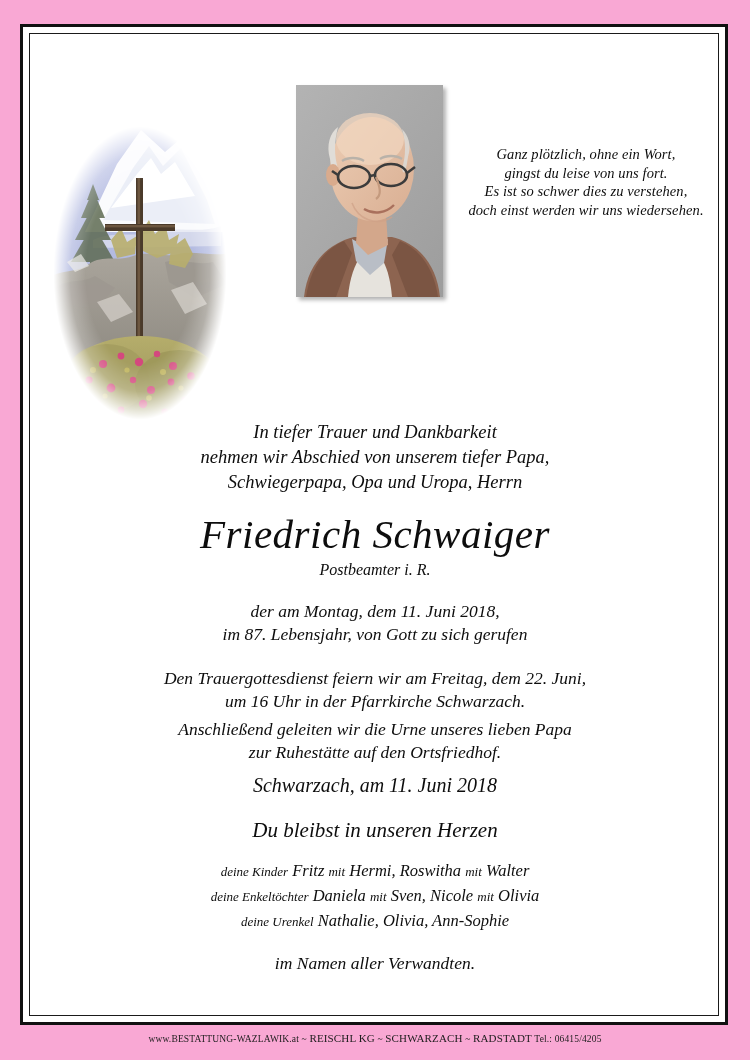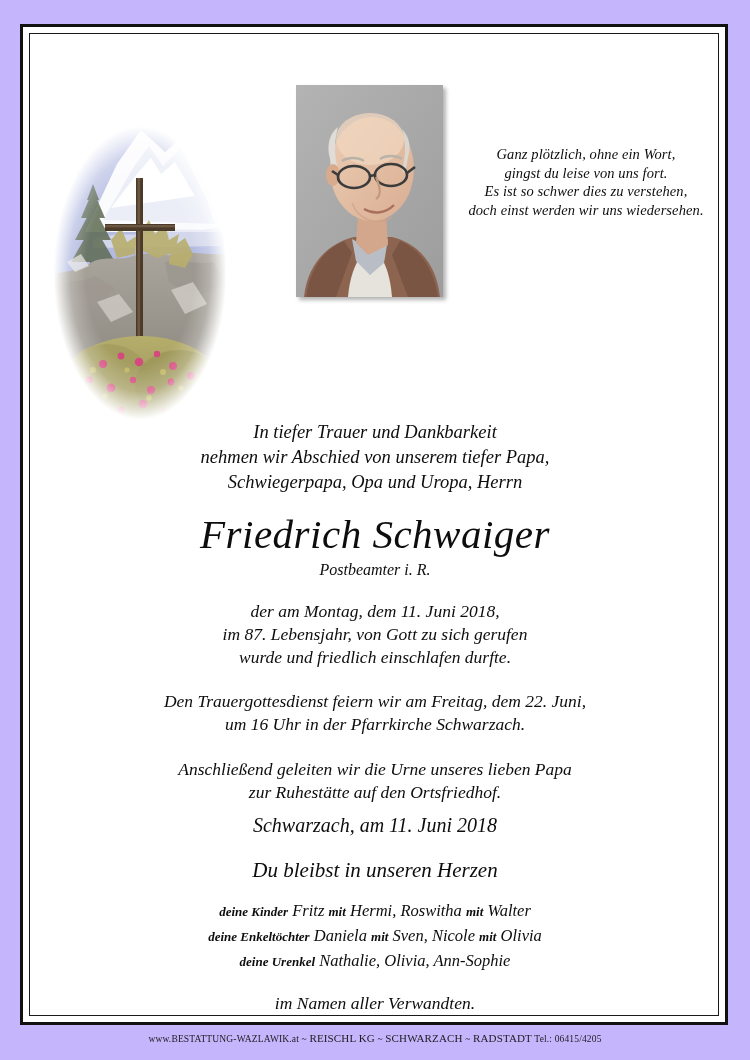--- a/index.html
+++ b/index.html
@@ -15,21 +15,21 @@
     overflow: hidden;
     font-family: "Liberation Serif", "DejaVu Serif", serif;
     color: #0d0d0d;
   }
 
   
   #page {
     position: absolute;
     left: 0; top: 0;
     width: 750px; height: 1060px;
-    background: #c4b5fd;
+    background: #f9a8d4;
   }
 
   
   #frame-outer {
     position: absolute;
     left: 20px; top: 24px;
     width: 708px; height: 1001px;
     border: 3px solid #111111;
     box-sizing: border-box;
     background: #ffffff;
@@ -115,40 +115,39 @@
     margin-top: 20px;
   }
   .block-service {
     font-size: 17.5px;
     line-height: 23px;
     margin-top: 21px;
   }
   .block-urn {
     font-size: 17.5px;
     line-height: 23px;
-    margin-top: 22px;
+    margin-top: 5px;
   }
   #place-date {
     font-size: 20px;
     line-height: 19px;
     margin-top: 12px;
   }
   #motto {
     font-size: 21px;
     line-height: 27px;
     margin-top: 22px;
   }
   #family {
     margin-top: 15px;
     font-size: 16.5px;
     line-height: 24px;
   }
   #family .rel {
     font-size: 13px;
-    font-weight: bold;
   }
   #closing {
     font-size: 17.5px;
     line-height: 24px;
     margin-top: 17px;
   }
 
   
   #footer {
     position: absolute;
@@ -327,21 +326,20 @@
       <div>nehmen wir Abschied von unserem tiefer Papa,</div>
       <div>Schwiegerpapa, Opa und Uropa, Herrn</div>
     </div>
 
     <div id="deceased-name">Friedrich Schwaiger</div>
     <div id="deceased-title">Postbeamter i. R.</div>
 
     <div class="para block-death">
       <div>der am Montag, dem 11. Juni 2018,</div>
       <div>im 87. Lebensjahr, von Gott zu sich gerufen</div>
-      <div>wurde und friedlich einschlafen durfte.</div>
     </div>
 
     <div class="para block-service">
       <div>Den Trauergottesdienst feiern wir am Freitag, dem 22. Juni,</div>
       <div>um 16 Uhr in der Pfarrkirche Schwarzach.</div>
     </div>
 
     <div class="para block-urn">
       <div>Anschließend geleiten wir die Urne unseres lieben Papa</div>
       <div>zur Ruhestätte auf den Ortsfriedhof.</div>

